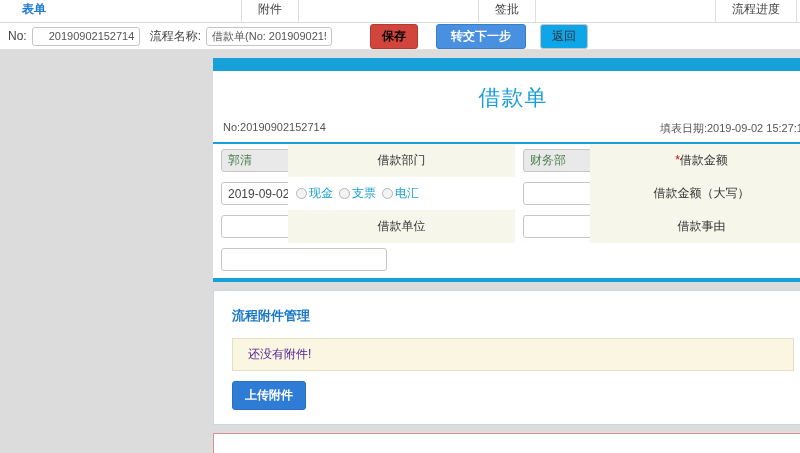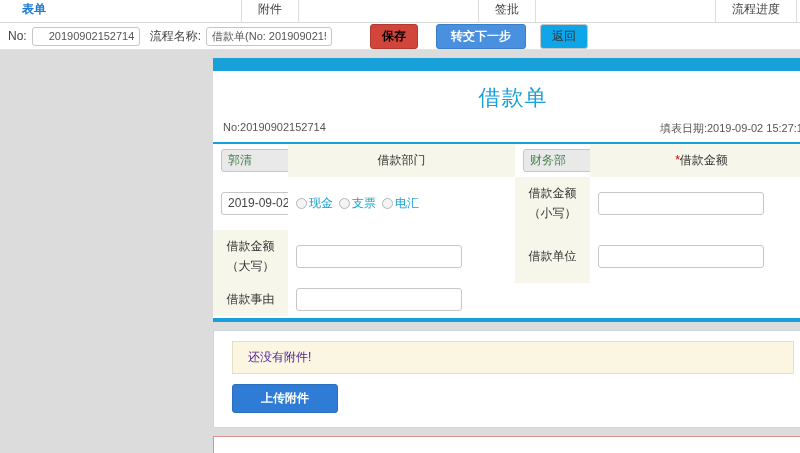--- a/index.html
+++ b/index.html
@@ -42,21 +42,21 @@
   .radio-group { display:flex; align-items:center; gap:6px; }
   .radio-item { display:flex; align-items:center; gap:2px; cursor:pointer; }
   .radio-circle { width:11px; height:11px; border-radius:50%; border:1px solid #b5b5b5; background:#f4f4f4; display:inline-block; }
   .radio-label { color:#18a0cc; font-size:12px; }
   .accent-bar-bottom { height:4px; background:#18a0d8; margin-top:2px; }
   
   .section { background:#fff; margin-top:8px; border:1px solid #c9d7e4; padding:10px 18px 14px; }
   .section.red-border { border-color:#dc9090; }
   .sec-title { font-size:13px; font-weight:bold; color:#1878c8; margin:6px 0 13px; }
   .alert-box { background:#fbf6e2; border:1px solid #e7dfc3; font-size:12px; color:#4c1d95; padding:7px 15px; margin-bottom:10px; }
-  .btn.upload { background:#2e7cd6; color:#fff; border:1px solid #2a6fc0; padding:5px 28px; }
+  .btn.upload { background:#2e7cd6; color:#fff; border:1px solid #2a6fc0; padding:5px 12px; }
 </style>
 </head>
 <body>
 
 <div class="viewport">
 
   <div class="header">
     <div class="tabs">
       <div class="tab active">表单</div>
       <div class="tab">附件</div>
@@ -115,23 +115,20 @@
               <span class="radio-circle"></span>
               <span class="radio-label">支票</span>
             </span>
             <span class="radio-item">
               <span class="radio-circle"></span>
               <span class="radio-label">电汇</span>
             </span>
           </div>
         </div>
 
-        <div class="lbl">
-          <span>借款金额（小写）</span>
-        </div>
         <div class="fld">
           <input class="f-input wide" style="">
         </div>
         <div class="lbl">
           <span>借款金额（大写）</span>
         </div>
         <div class="fld">
           <input class="f-input wide" style="">
         </div>
 
@@ -145,20 +142,21 @@
           <span>借款事由</span>
         </div>
         <div class="fld">
           <input class="f-input wide" style="">
         </div>
       </div>
       <div class="accent-bar-bottom"></div>
     </div>
 
     <div class="section">
+      <div class="sec-title">流程附件管理</div>
       <div class="alert-box">还没有附件!</div>
       <button class="btn upload">上传附件</button>
     </div>
 
     <div class="section red-border">
       
       
     </div>
   </div>
 

